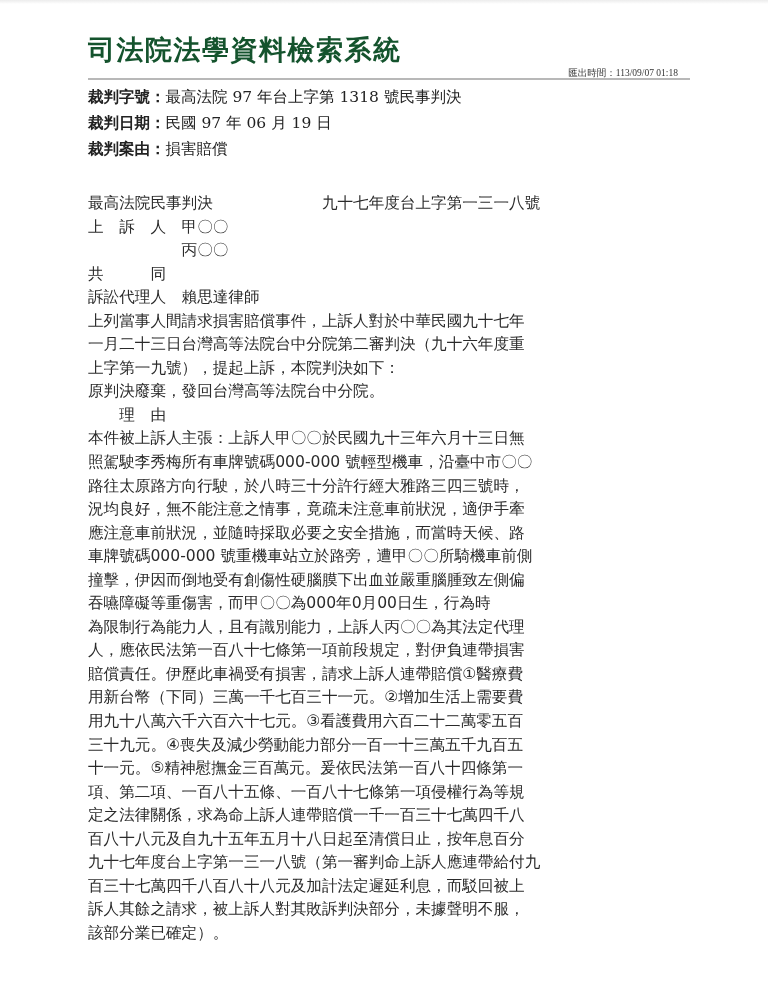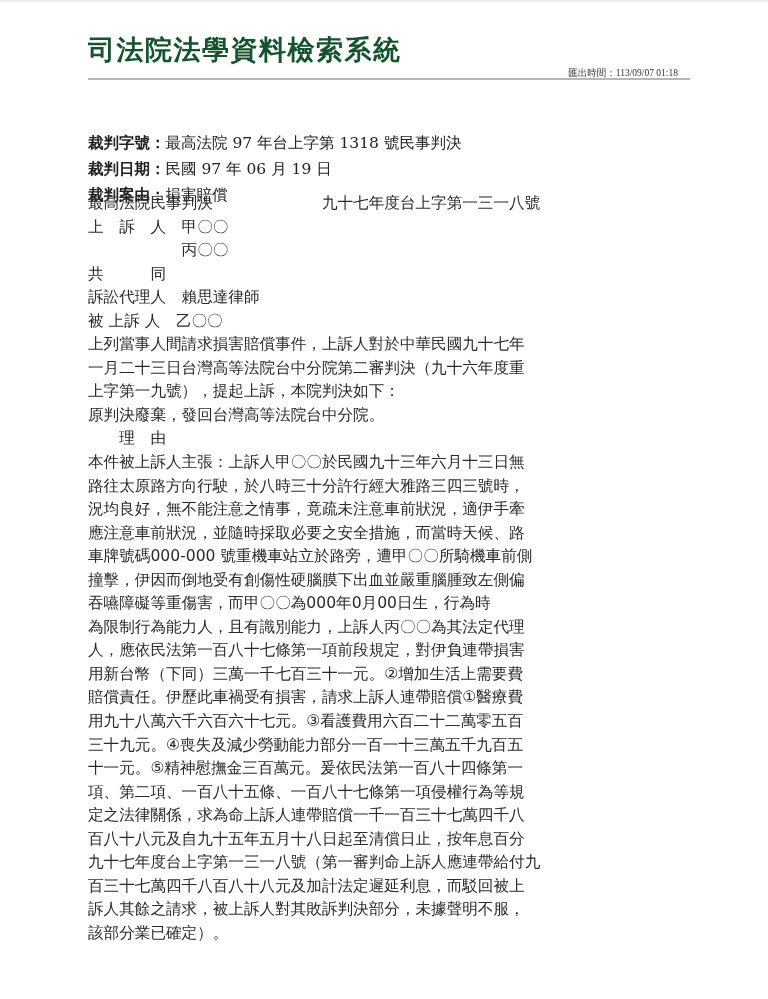--- a/index.html
+++ b/index.html
@@ -8,21 +8,21 @@
     font-family: "DejaVu Sans", "Liberation Sans", sans-serif;
     color: #222;
   }
   .topshade { position: absolute; left: 0; top: 0; width: 768px; height: 4px;
     background: linear-gradient(#ececec, #ffffff); }
   .title { position: absolute; left: 88px; top: 32px; font-size: 27px; font-weight: bold;
     letter-spacing: 1.5px; color: #14532d; white-space: nowrap; }
   .export { position: absolute; right: 90px; top: 50px; font-size: 9.5px; color: #333;
     font-family: Liberation Serif, serif; white-space: nowrap; margin-top: 17px; }
   .sep { position: absolute; left: 88px; top: 78px; width: 602px; height: 2px; background: #b8b8b8; }
-  .meta { position: absolute; left: 88px; font-size: 15.5px; white-space: nowrap; color: #222; margin-top: 46px; }
+  .meta { position: absolute; left: 88px; font-size: 15.5px; white-space: nowrap; color: #222; }
   .meta .k { font-weight: bold; }
   .meta .v { font-family: "DejaVu Serif", "Liberation Serif", serif; }
   .body { position: absolute; left: 88px; top: 192px; width: 440px;
     font-size: 15.6px; line-height: 23.55px; color: #2a2a2a; }
   .line { white-space: pre; height: 23.55px; }
 </style>
 </head>
 <body>
 
 <div class="topshade"></div>
@@ -40,37 +40,37 @@
 <div class="meta" style="top:139px;">
   <span class="k">裁判案由：</span><span class="v">損害賠償</span>
 </div>
 
 <div class="body" id="doc-body">
     <div class="line">最高法院民事判決　　　　　　　九十七年度台上字第一三一八號</div>
     <div class="line">上　訴　人　甲〇〇</div>
     <div class="line">　　　　　　丙〇〇</div>
     <div class="line">共　　　同</div>
     <div class="line">訴訟代理人　賴思達律師</div>
-    <div class="line">被 上訴 人　乙〇〇</div>
     <div class="line">上列當事人間請求損害賠償事件，上訴人對於中華民國九十七年</div>
     <div class="line">一月二十三日台灣高等法院台中分院第二審判決（九十六年度重</div>
     <div class="line">上字第一九號），提起上訴，本院判決如下：</div>
     <div class="line">原判決廢棄，發回台灣高等法院台中分院。</div>
     <div class="line">　　理　由</div>
     <div class="line">本件被上訴人主張：上訴人甲〇〇於民國九十三年六月十三日無</div>
+    <div class="line">照駕駛李秀梅所有車牌號碼000-000 號輕型機車，沿臺中市〇〇</div>
     <div class="line">路往太原路方向行駛，於八時三十分許行經大雅路三四三號時，</div>
     <div class="line">況均良好，無不能注意之情事，竟疏未注意車前狀況，適伊手牽</div>
     <div class="line">應注意車前狀況，並隨時採取必要之安全措施，而當時天候、路</div>
     <div class="line">車牌號碼000-000 號重機車站立於路旁，遭甲〇〇所騎機車前側</div>
     <div class="line">撞擊，伊因而倒地受有創傷性硬腦膜下出血並嚴重腦腫致左側偏</div>
     <div class="line">吞嚥障礙等重傷害，而甲〇〇為000年0月00日生，行為時</div>
     <div class="line">為限制行為能力人，且有識別能力，上訴人丙〇〇為其法定代理</div>
     <div class="line">人，應依民法第一百八十七條第一項前段規定，對伊負連帶損害</div>
+    <div class="line">賠償責任。伊歷此車禍受有損害，請求上訴人連帶賠償①醫療費</div>
     <div class="line">用新台幣（下同）三萬一千七百三十一元。②增加生活上需要費</div>
-    <div class="line">賠償責任。伊歷此車禍受有損害，請求上訴人連帶賠償①醫療費</div>
     <div class="line">用九十八萬六千六百六十七元。③看護費用六百二十二萬零五百</div>
     <div class="line">三十九元。④喪失及減少勞動能力部分一百一十三萬五千九百五</div>
     <div class="line">十一元。⑤精神慰撫金三百萬元。爰依民法第一百八十四條第一</div>
     <div class="line">項、第二項、一百八十五條、一百八十七條第一項侵權行為等規</div>
     <div class="line">定之法律關係，求為命上訴人連帶賠償一千一百三十七萬四千八</div>
     <div class="line">百八十八元及自九十五年五月十八日起至清償日止，按年息百分</div>
     <div class="line">九十七年度台上字第一三一八號（第一審判命上訴人應連帶給付九</div>
     <div class="line">百三十七萬四千八百八十八元及加計法定遲延利息，而駁回被上</div>
     <div class="line">訴人其餘之請求，被上訴人對其敗訴判決部分，未據聲明不服，</div>
     <div class="line">該部分業已確定）。</div>

